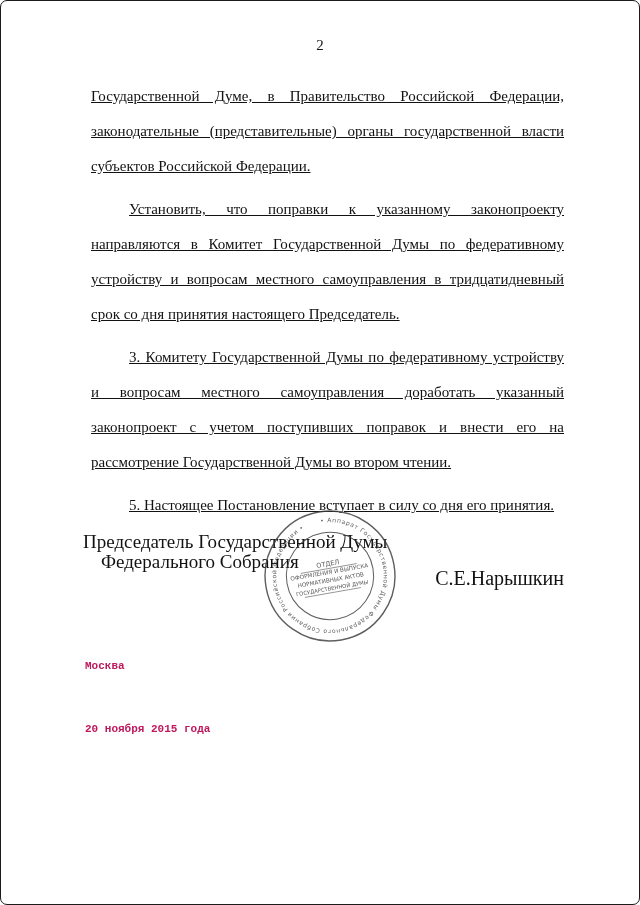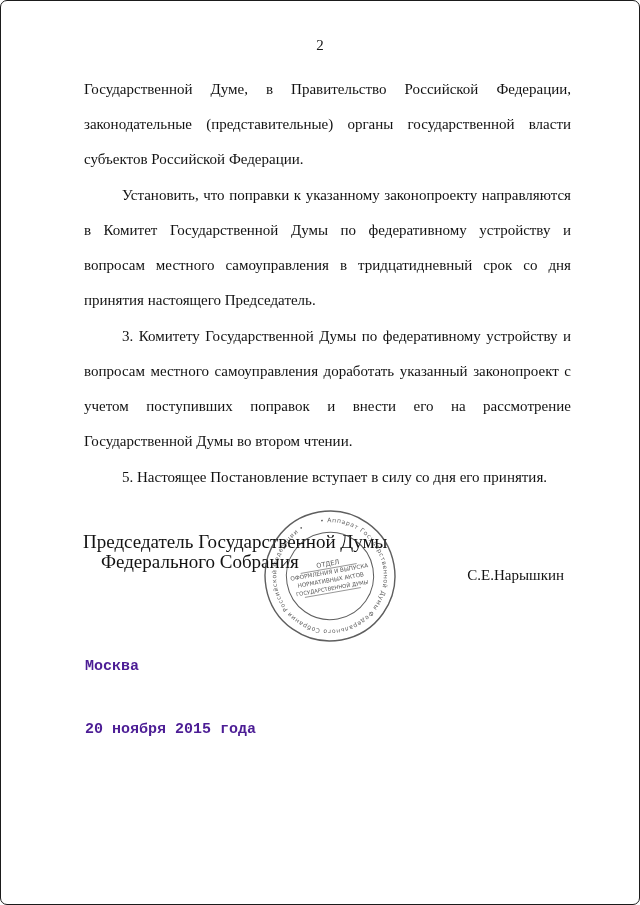--- a/index.html
+++ b/index.html
@@ -32,65 +32,66 @@
     position: absolute;
     left: 82px;
     top: 70px;
     width: 489px;
     font-size: 15px;
     line-height: 35px;
     text-align: justify;
     text-align-last: left;
   }
   .body-text p {
-    margin: 1px;
+    margin: 8px;
+    text-decoration: underline;
   }
   .body-text p.indent {
     text-indent: 38px;
   }
   .signature {
     position: absolute;
     left: 82px;
     top: 531px;
     width: 489px;
     font-size: 19px;
     line-height: 19.5px;
   }
   .sig-ind {
     padding-left: 18px;
   }
   .signature-name {
     position: absolute;
     top: 566px;
     right: 75px;
-    font-size: 15px;
+    font-size: 20px;
   }
   .stamp {
     position: absolute;
     left: 258px;
     top: 504px;
     width: 142px;
     height: 142px;
     transform: rotate(-10deg);
     opacity: 0.82;
     pointer-events: none;
   }
   .stamp svg {
     width: 100%;
     height: 100%;
   }
   .footer-block {
     position: absolute;
     left: 84px;
     top: 613px;
     font-family: "Liberation Mono", "DejaVu Sans Mono", monospace;
-    font-size: 15px;
+    font-size: 11px;
     line-height: 21px;
     font-weight: 600;
-    color: #4c1d95;
+    color: #be185d;
     white-space: pre;
   }
 </style>
 </head>
 <body>
 
 <div class="page">
 
   <div class="page-number">2</div>
 

